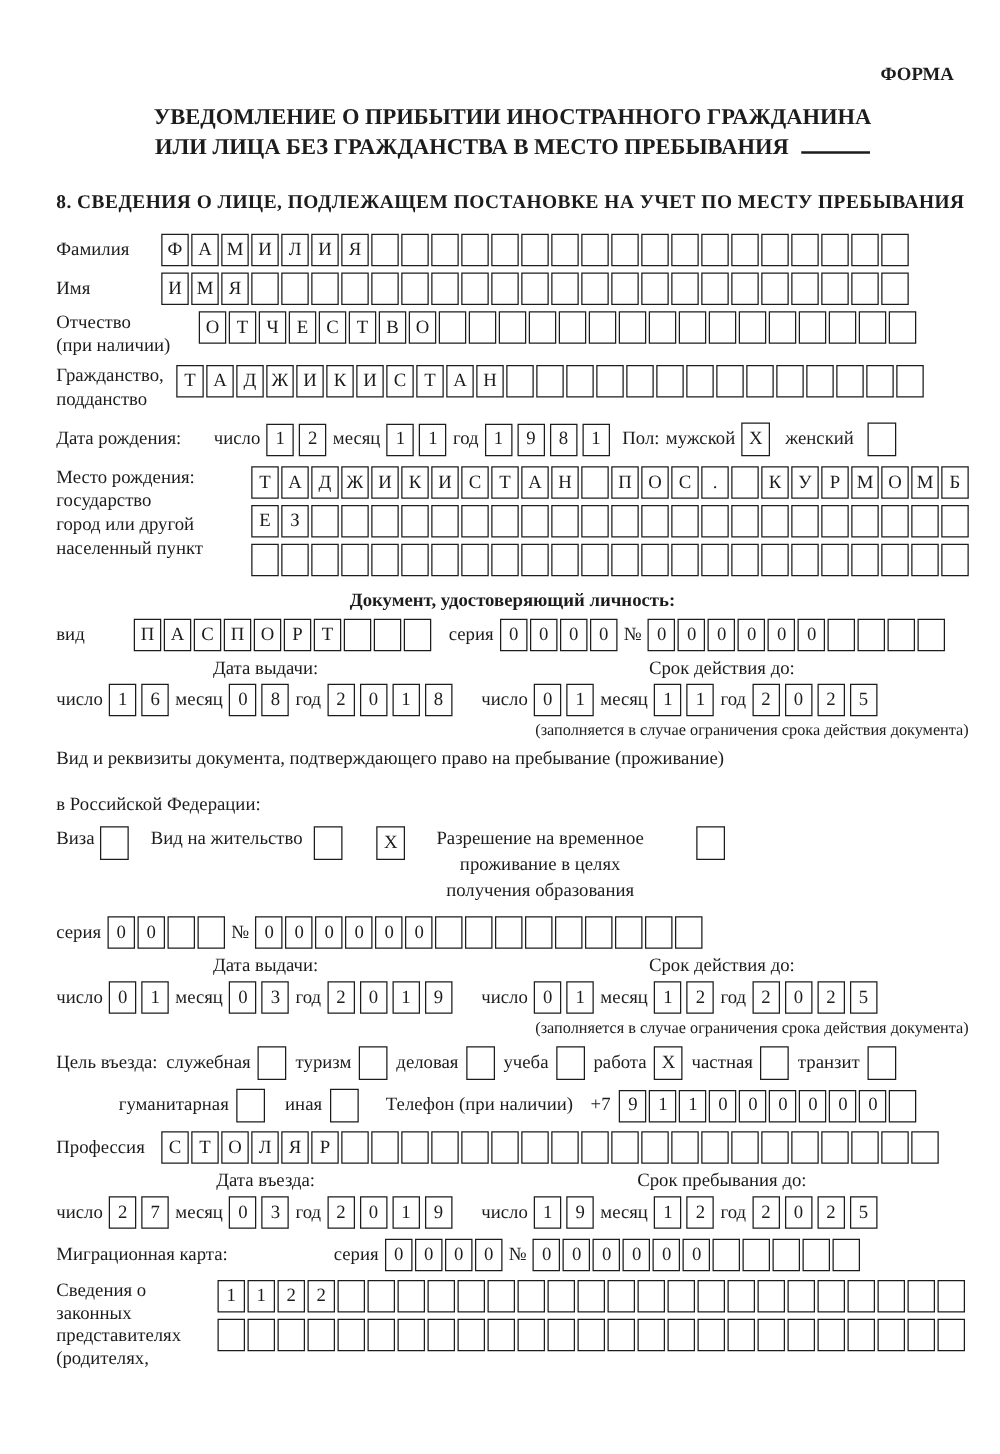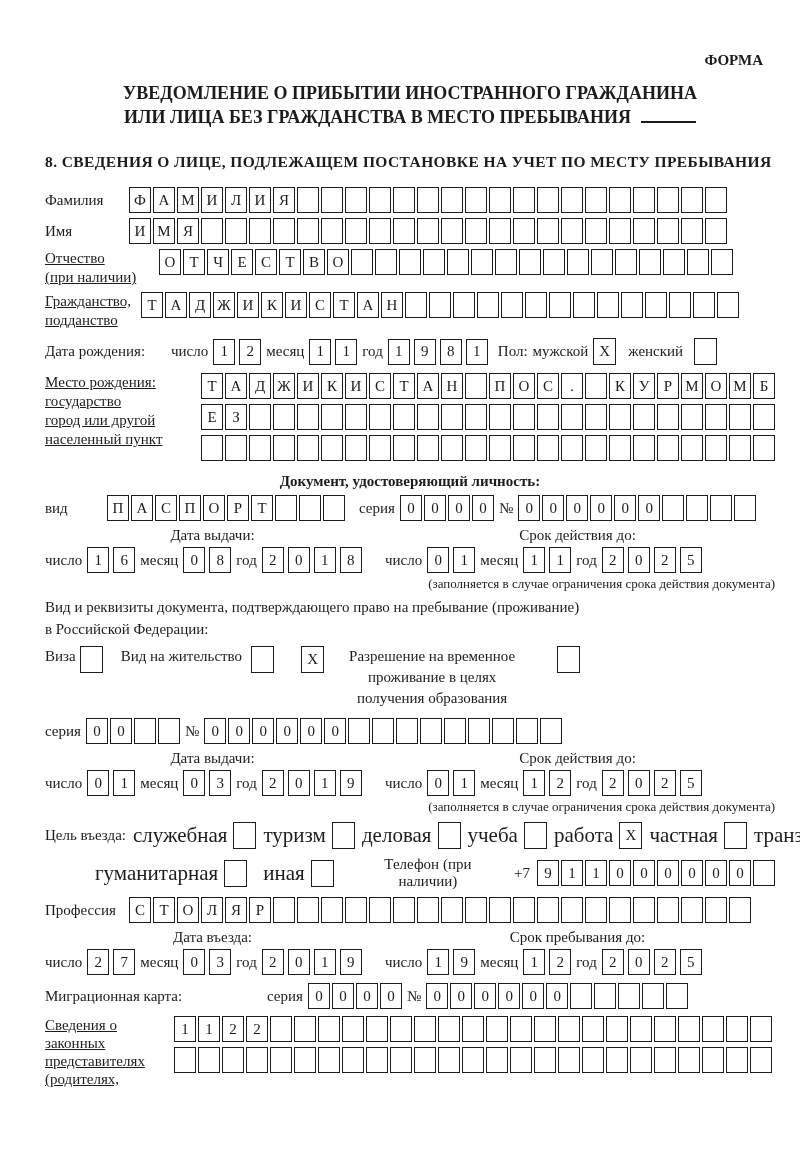--- a/index.html
+++ b/index.html
@@ -16,21 +16,21 @@
 
   
   .title{ text-align:center; font-weight:bold; font-size:18px; line-height:24px; margin-top:12px; }
   .blankline{ display:inline-block; width:55px; border-bottom:2px solid var(--ink); margin-left:10px; }
   .sec1{ font-weight:bold; font-size:15.5px; letter-spacing:0.4px; margin-top:24px; }
 
   
   .row{ display:flex; align-items:center; margin-top:5px; }
   .row.top{ align-items:flex-start; }
   .lab{ font-size:15px; flex:none; }
-  .stack{ display:flex; flex-direction:column; line-height:19px;text-decoration:underline; }
+  .stack{ display:flex; flex-direction:column; line-height:19px; }
   .w80{ width:84px; } .w92{ width:96px; } .w110{ width:114px; }
   .w125{ width:129px; } .w150{ width:156px; } .w83{ width:84px; }
   .dlab{ font-size:15px; flex:none; margin:0 5px; }
   .dlab.first{ margin-left:0; }
 
   
   .cells{ display:inline-flex; gap:2px; flex:none; }
   .cells.dates{ gap:4px; }
   .cell{ width:22px; height:26px; border:1.5px solid var(--ink); display:inline-flex;
          align-items:center; justify-content:center; font-size:15px; background:#fff; flex:none; }
@@ -45,36 +45,36 @@
 
   
   .dhead{ display:flex; margin-top:6px; font-size:15px; }
   .dhead-left{ width:335px; text-align:center; }
   .dhead-right{ flex:1; text-align:center; }
   .drow2{ display:flex; margin-top:3px; }
   .daterow{ display:flex; align-items:center; }
   .drow2 .daterow:first-child{ width:340px; flex:none; }
   .note-r{ text-align:right; font-size:13px; margin-top:3px; }
 
-  .plain{ font-size:15px; margin-top:5px; }
+  .plain{ font-size:15px; margin-top:20px; }
 
   
   .optrow{ display:flex; align-items:flex-start; margin-top:8px; }
   .opt{ display:flex; align-items:flex-start; }
   .olab{ font-size:15px; line-height:21px; }
   .olab.c190{ max-width:196px; text-align:center; }
   .olab.c185{ max-width:188px; text-align:center; }
   .opt .cbox{ margin-left:9px; }
   .gap18{ margin-left:18px; } .gap14{ margin-left:14px;gap:22px; }
 
   
   .prow{ display:flex; align-items:center; margin-top:7px; flex-wrap:nowrap; }
   .pitem{ display:flex; align-items:center; margin-left:7px; }
   .pitem .cbox{ margin-left:6px; }
-  .pitem .plbl{ font-size:21px; }
+  .pitem .plbl{ font-size:15px; }
   .indent58{ margin-left:50px;text-align:center; }
   .phonelab{ font-size:15px; margin-left:22px; }
   .pfx{ font-size:15px; margin:0 7px 0 14px; }
 </style>
 </head>
 <body>
 
 <div class="page">
 
 

